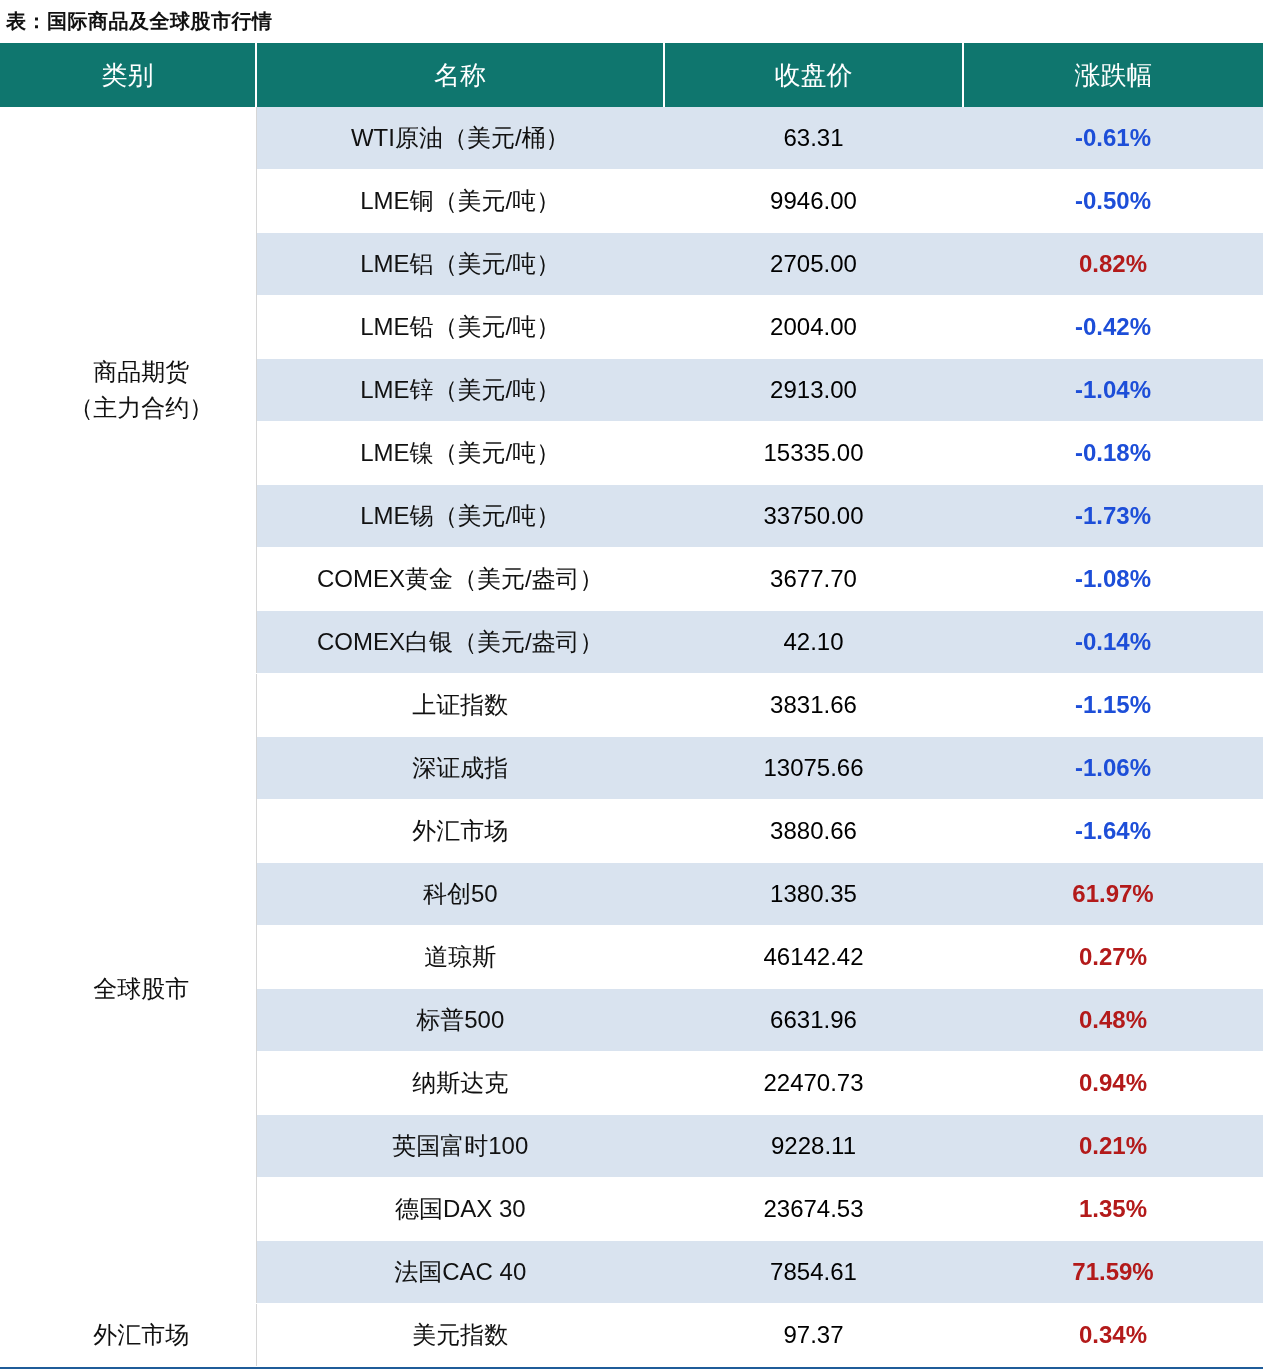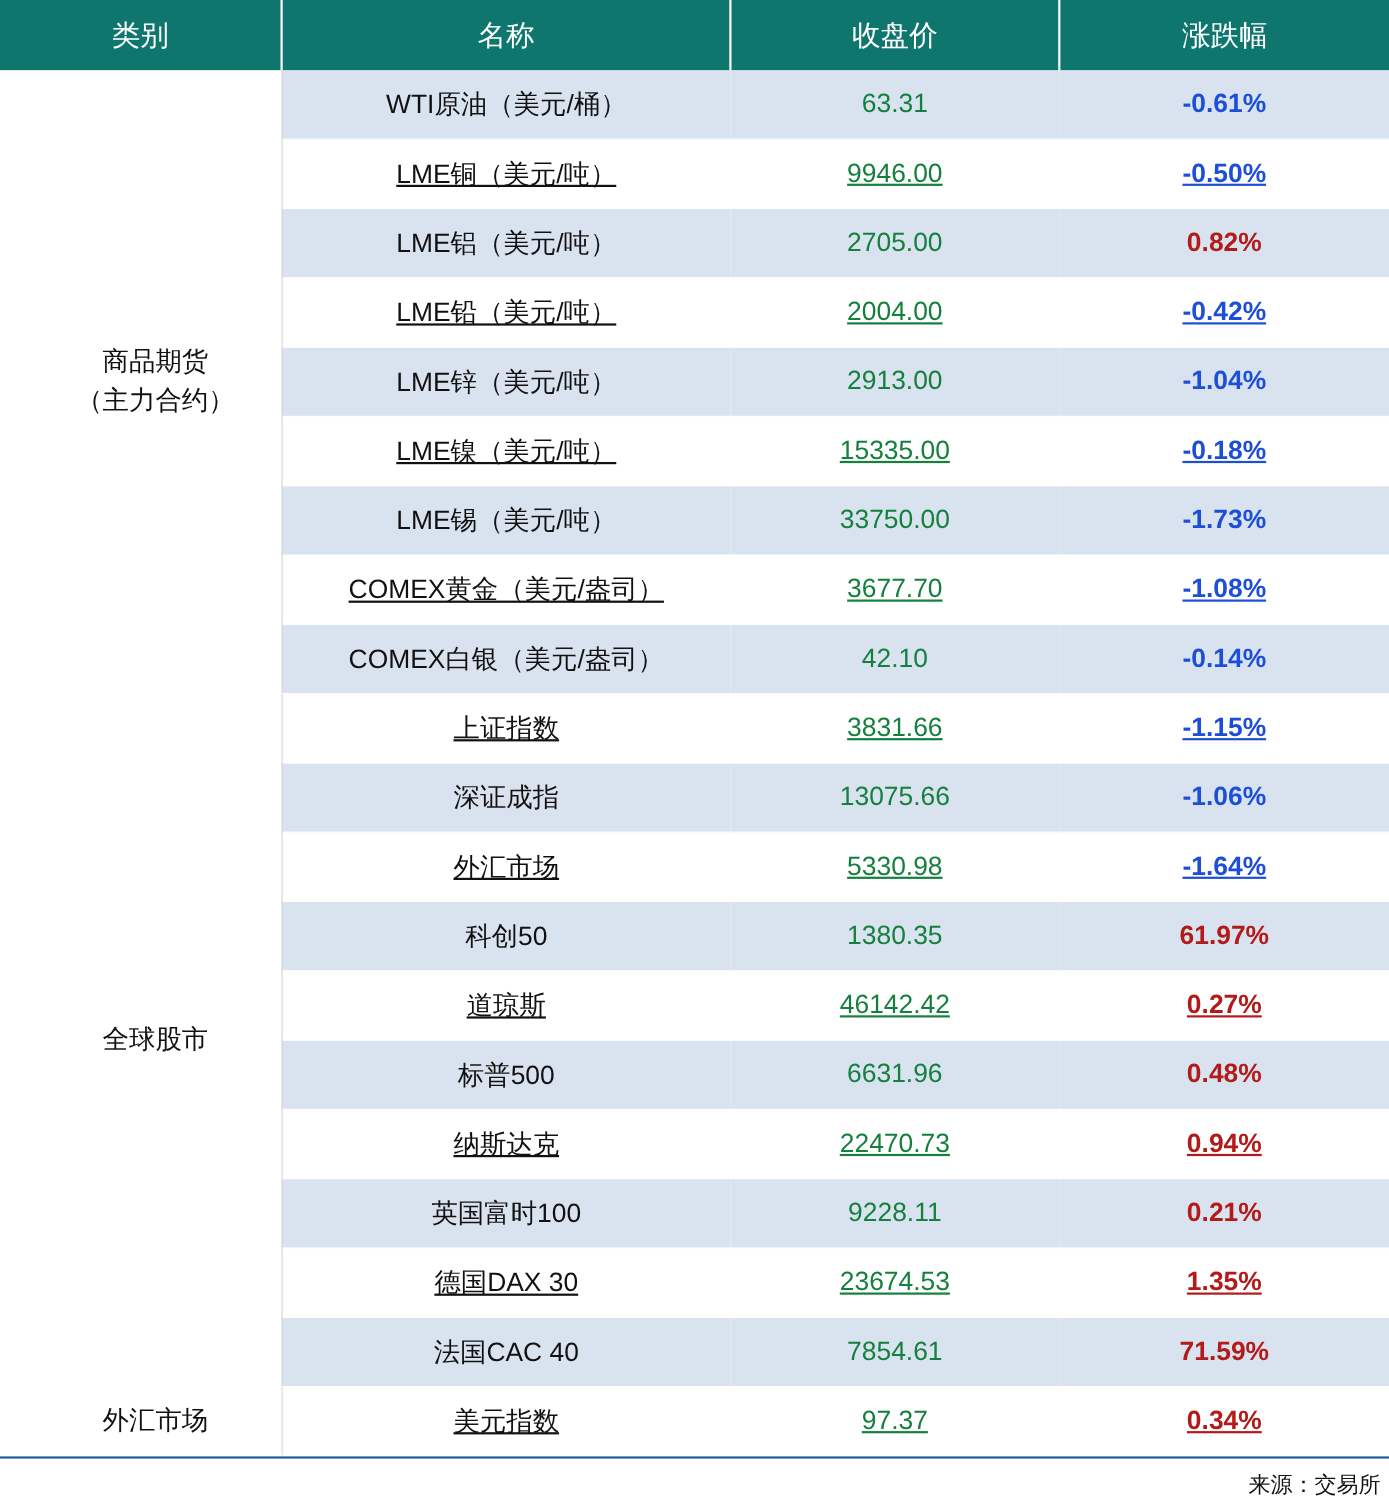--- a/index.html
+++ b/index.html
@@ -50,32 +50,32 @@
   thead th:last-child { border-right: none; }
 
   tbody td {
     height: 60px;
     font-size: 24px;
     text-align: center;
     vertical-align: middle;
     border-bottom: 1px solid #ffffff;
   }
   tbody tr.odd td.shade { background: #D9E3EF; }
-  tbody tr.even td.shade { background: #FFFFFF; text-decoration: underline; }
+  tbody tr.even td.shade { background: #FFFFFF; }
 
   td.cat {
     background: #ffffff;
     font-size: 24px;
     color: #111111;
     border-right: 1px solid #d6d6d6;
     line-height: 1.5;
     padding-left: 28px;
   }
   td.name { color: #111111; }
-  td.price { color: #15803d; }
+  td.price { color: #000000; }
   td.chg { font-weight: bold; }
   .up { color: #B31A1A; }
   .down { color: #1d4ed8; }
 
   .grp-sep td { border-top: 1px solid #9fb4c8; }
 
   .footer-line {
     width: 1263px;
     border-top: 2px solid #1F5C99;
     margin-top: 0px;
@@ -85,20 +85,21 @@
     font-size: 20px;
     color: #111111;
     padding: 10px 8px 0 0;
   }
 </style>
 </head>
 <body>
 
 <div class="page">
 
+  <div class="caption">表：国际商品及全球股市行情</div>
 
   <table>
     <colgroup>
       <col class="c-cat">
         <col class="c-name">
         <col class="c-price">
         <col class="c-chg">
     </colgroup>
     <thead>
       <tr>
@@ -164,21 +165,21 @@
           <td class="price shade">3831.66</td>
           <td class="chg shade down">-1.15%</td>
         </tr>
         <tr class="odd">
           <td class="name shade">深证成指</td>
           <td class="price shade">13075.66</td>
           <td class="chg shade down">-1.06%</td>
         </tr>
         <tr class="even">
           <td class="name shade">外汇市场</td>
-          <td class="price shade">5330.98</td>
+          <td class="price shade">3880.66</td>
           <td class="chg shade down">-1.64%</td>
         </tr>
         <tr class="odd">
           <td class="name shade">科创50</td>
           <td class="price shade">1380.35</td>
           <td class="chg shade up">61.97%</td>
         </tr>
         <tr class="even">
           <td class="name shade">道琼斯</td>
           <td class="price shade">46142.42</td>

